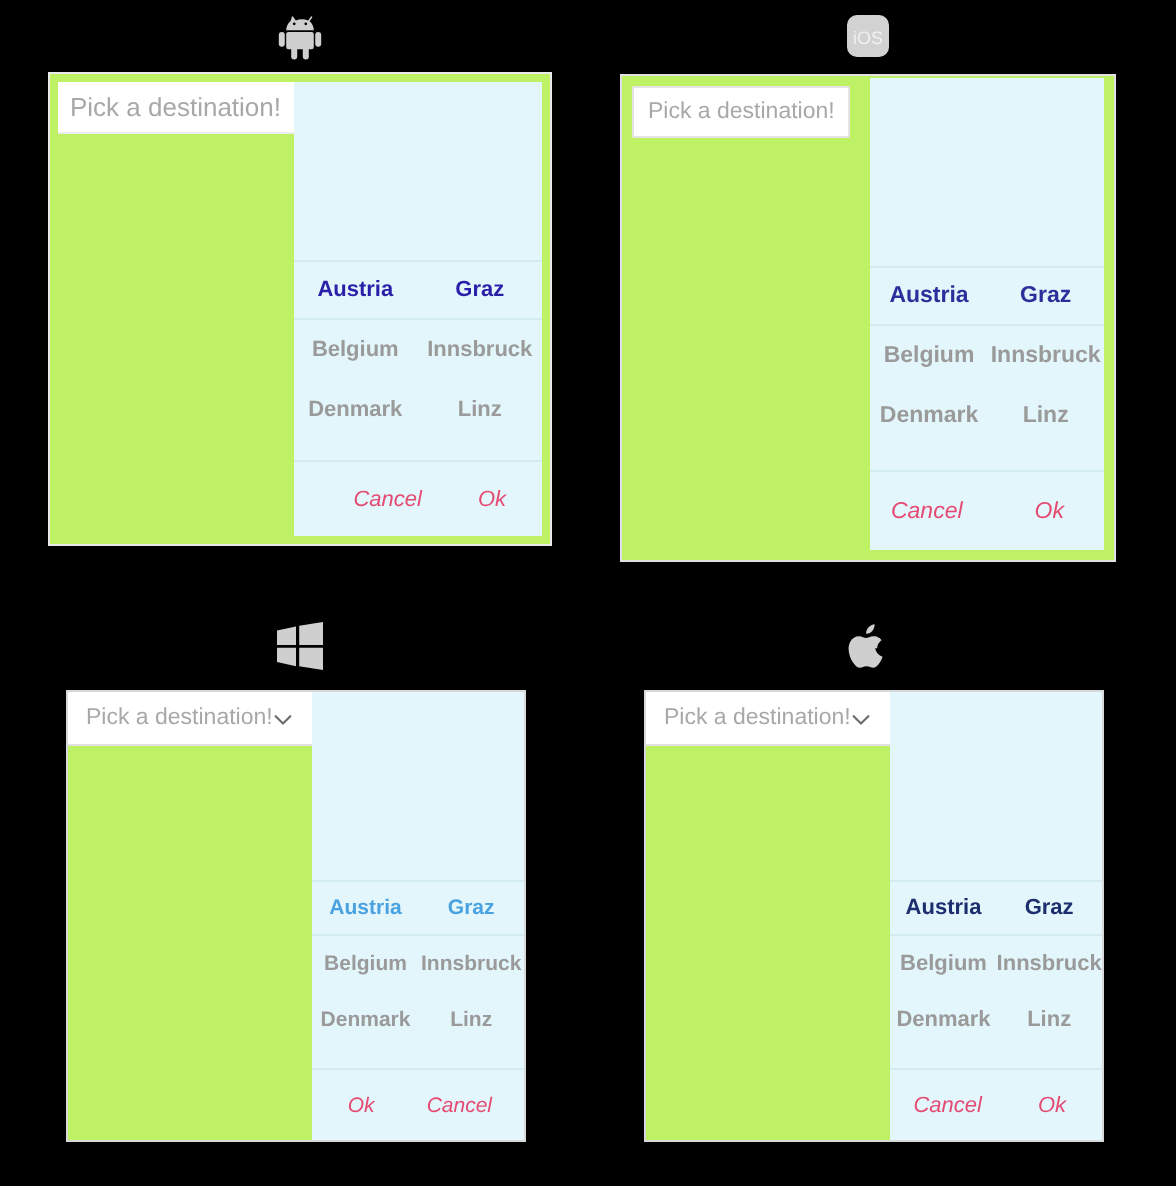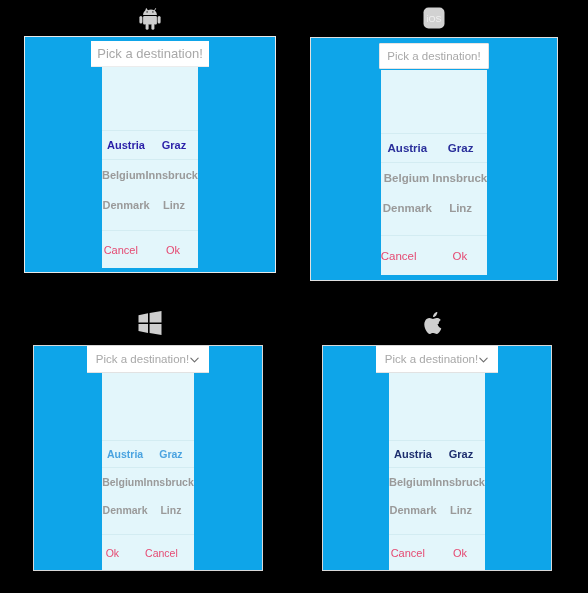--- a/index.html
+++ b/index.html
@@ -31,24 +31,23 @@
     align-items: center;
     justify-content: center;
     text-align: right;
   }
   .platform-icon svg { display: block; }
 
   
   .panel {
     position: absolute;
     box-sizing: border-box;
-    background: #0ea5e9;
-    display: flex;
-    flex-direction: column;
-    align-items: center;
+    background: #bef264;
+    display: flex;
+    flex-direction: row;
   }
   .panel.android {
     left: 24px; top: 36px; width: 252px; height: 237px;
     padding: 4px 4px 4px 4px;
     border: 1px solid #e9e9e9;
     box-shadow: 0 1px 3px rgba(0,0,0,0.10);
   }
   .panel.ios {
     left: 310px; top: 37px; width: 248px; height: 244px;
     padding: 0;
@@ -167,20 +166,21 @@
 
   .dlg-button {
     color: #e54a72;
     cursor: pointer;
     white-space: nowrap;
     background: none;
     border: none;
     padding: 0;
     font-family: inherit;
     font-size: inherit;
+    font-style: italic;
   }
 </style>
 </head>
 <body>
 
 <div class="stage">
 
   <div class="platform-icon" style="left:128px; top:0px;">
     <svg width="22" height="24" viewBox="0 0 22 24" fill="#cfcfcf" aria-hidden="true">
       <path d="M6.2 4.6C4.9 5.7 4.1 7.3 4.1 9.1h13.8c0-1.8-.8-3.4-2.1-4.5l1.3-1.9a.35.35 0 0 0-.1-.5.35.35 0 0 0-.5.1l-1.4 2a7.6 7.6 0 0 0-6.2 0l-1.4-2a.35.35 0 0 0-.5-.1.35.35 0 0 0-.1.5zM8.1 6.6a.7.7 0 1 1 0-1.4.7.7 0 0 1 0 1.4m5.8 0a.7.7 0 1 1 0-1.4.7.7 0 0 1 0 1.4"></path>

